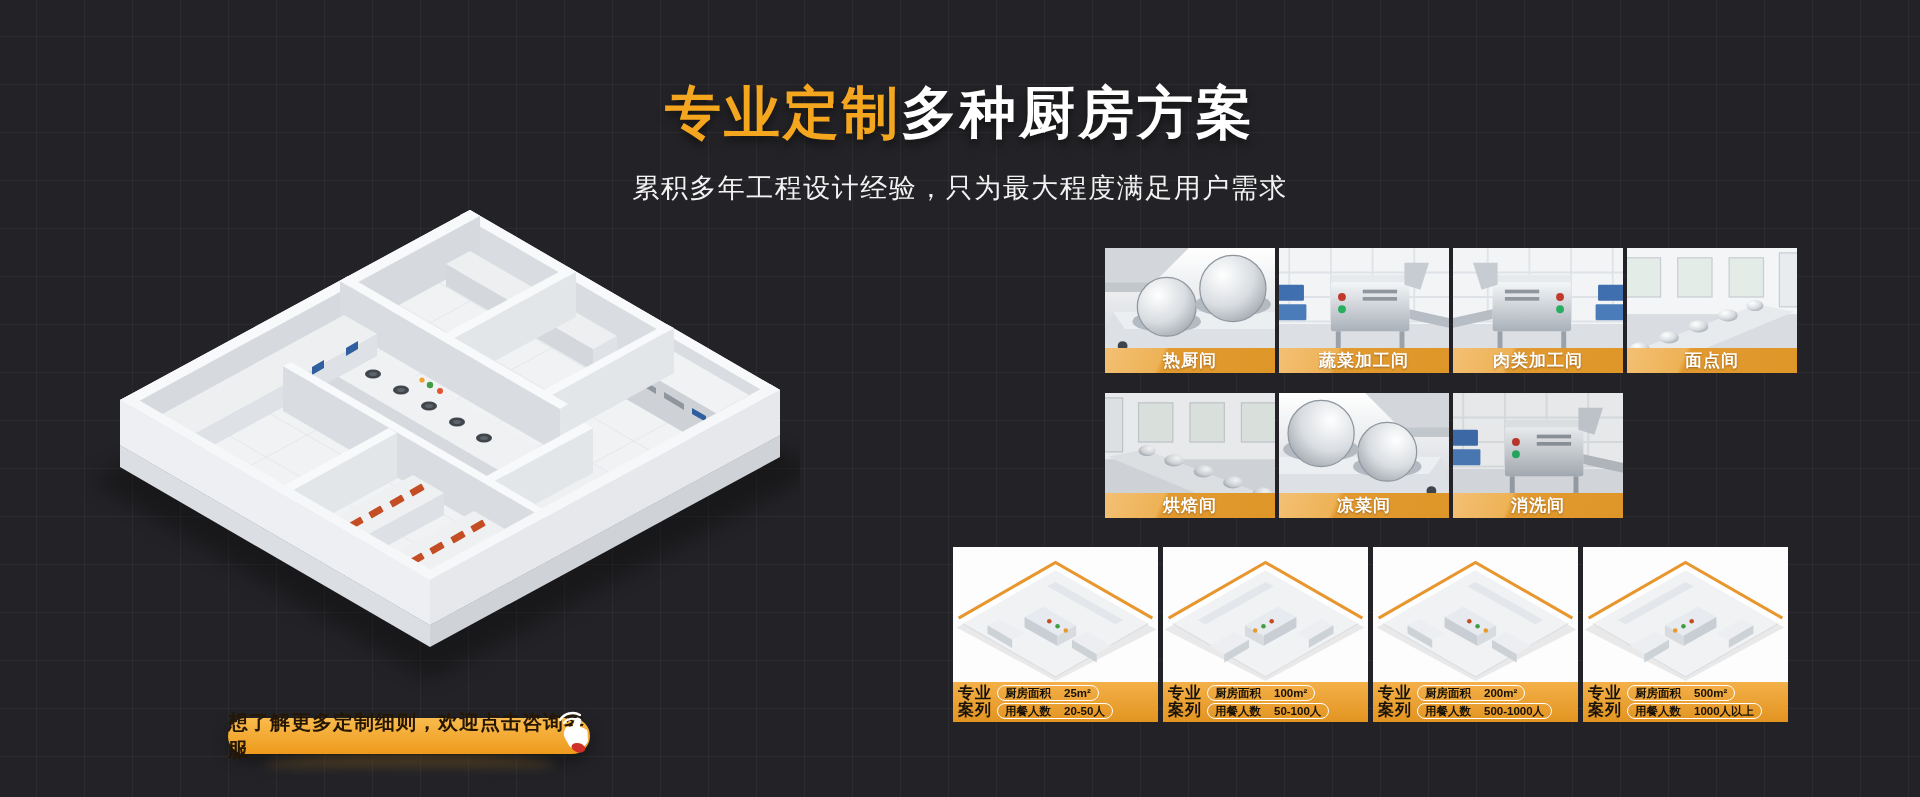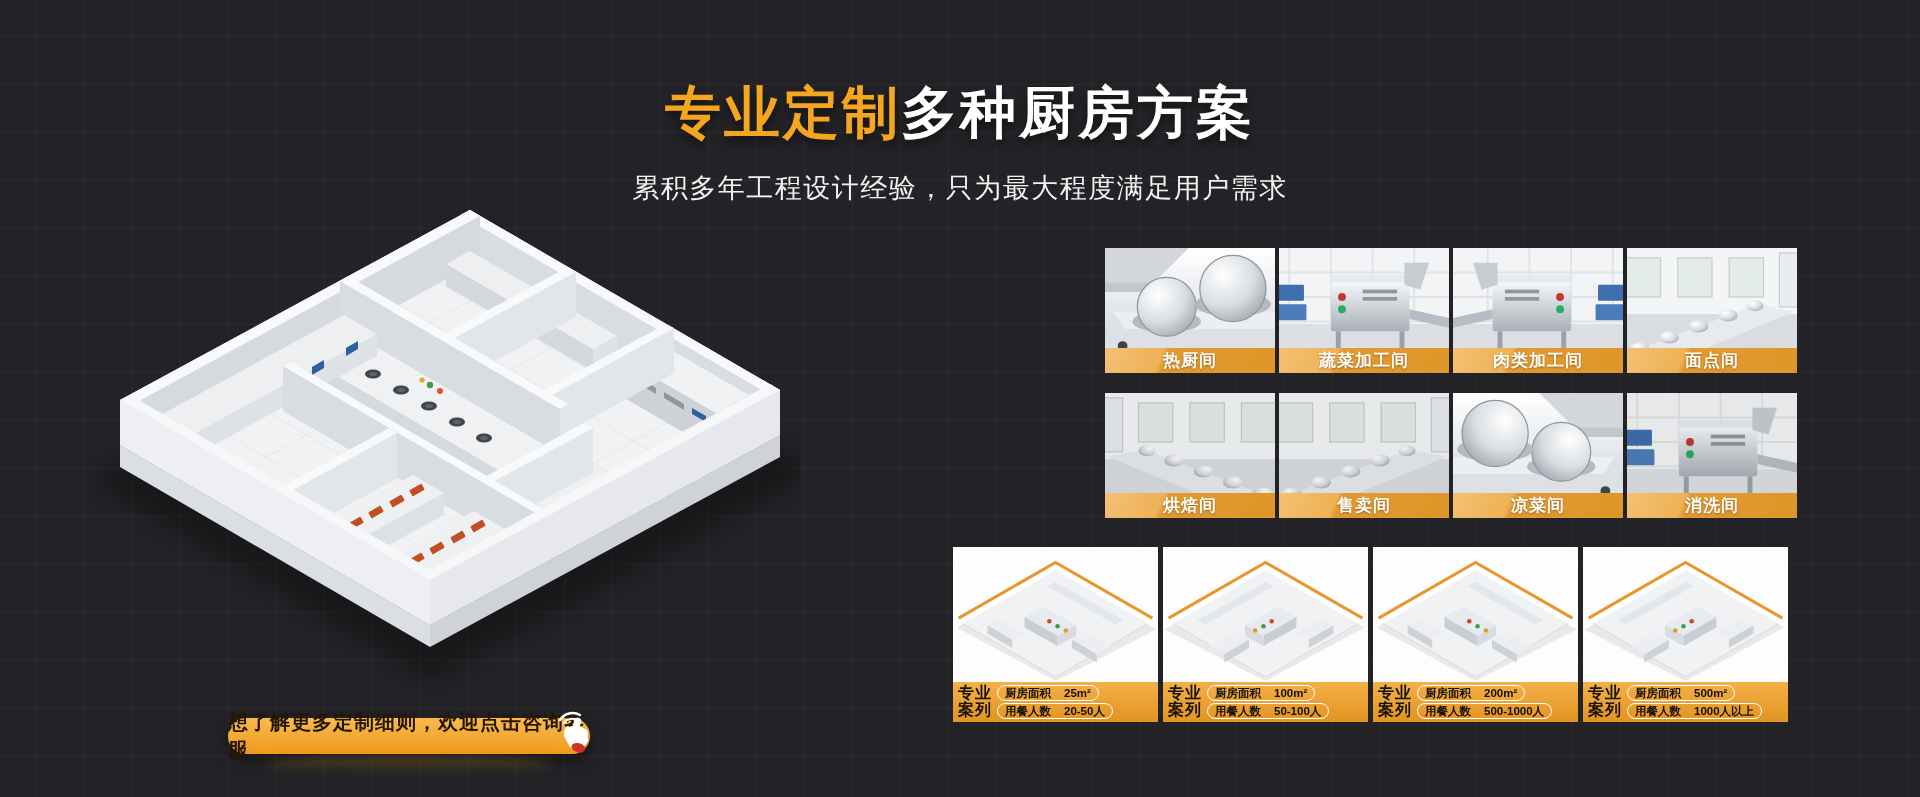--- a/index.html
+++ b/index.html
@@ -321,28 +321,20 @@
       </div>
   </div>
   <div class="tile flip dim">
     <svg class="scene" viewBox="0 0 170 102" preserveAspectRatio="xMidYMid slice">
         <use href="#scene-room"></use>
       </svg>
     <div class="band">
         <span>烘焙间</span>
       </div>
   </div>
-  <div class="tile dim">
-    <svg class="scene" viewBox="0 0 170 102" preserveAspectRatio="xMidYMid slice">
-        <use href="#scene-room"></use>
-      </svg>
-    <div class="band">
-        <span>售卖间</span>
-      </div>
-  </div>
   <div class="tile flip">
     <svg class="scene" viewBox="0 0 170 102" preserveAspectRatio="xMidYMid slice">
         <use href="#scene-pots"></use>
       </svg>
     <div class="band">
         <span>凉菜间</span>
       </div>
   </div>
   <div class="tile dim">
     <svg class="scene" viewBox="0 0 170 102" preserveAspectRatio="xMidYMid slice">

